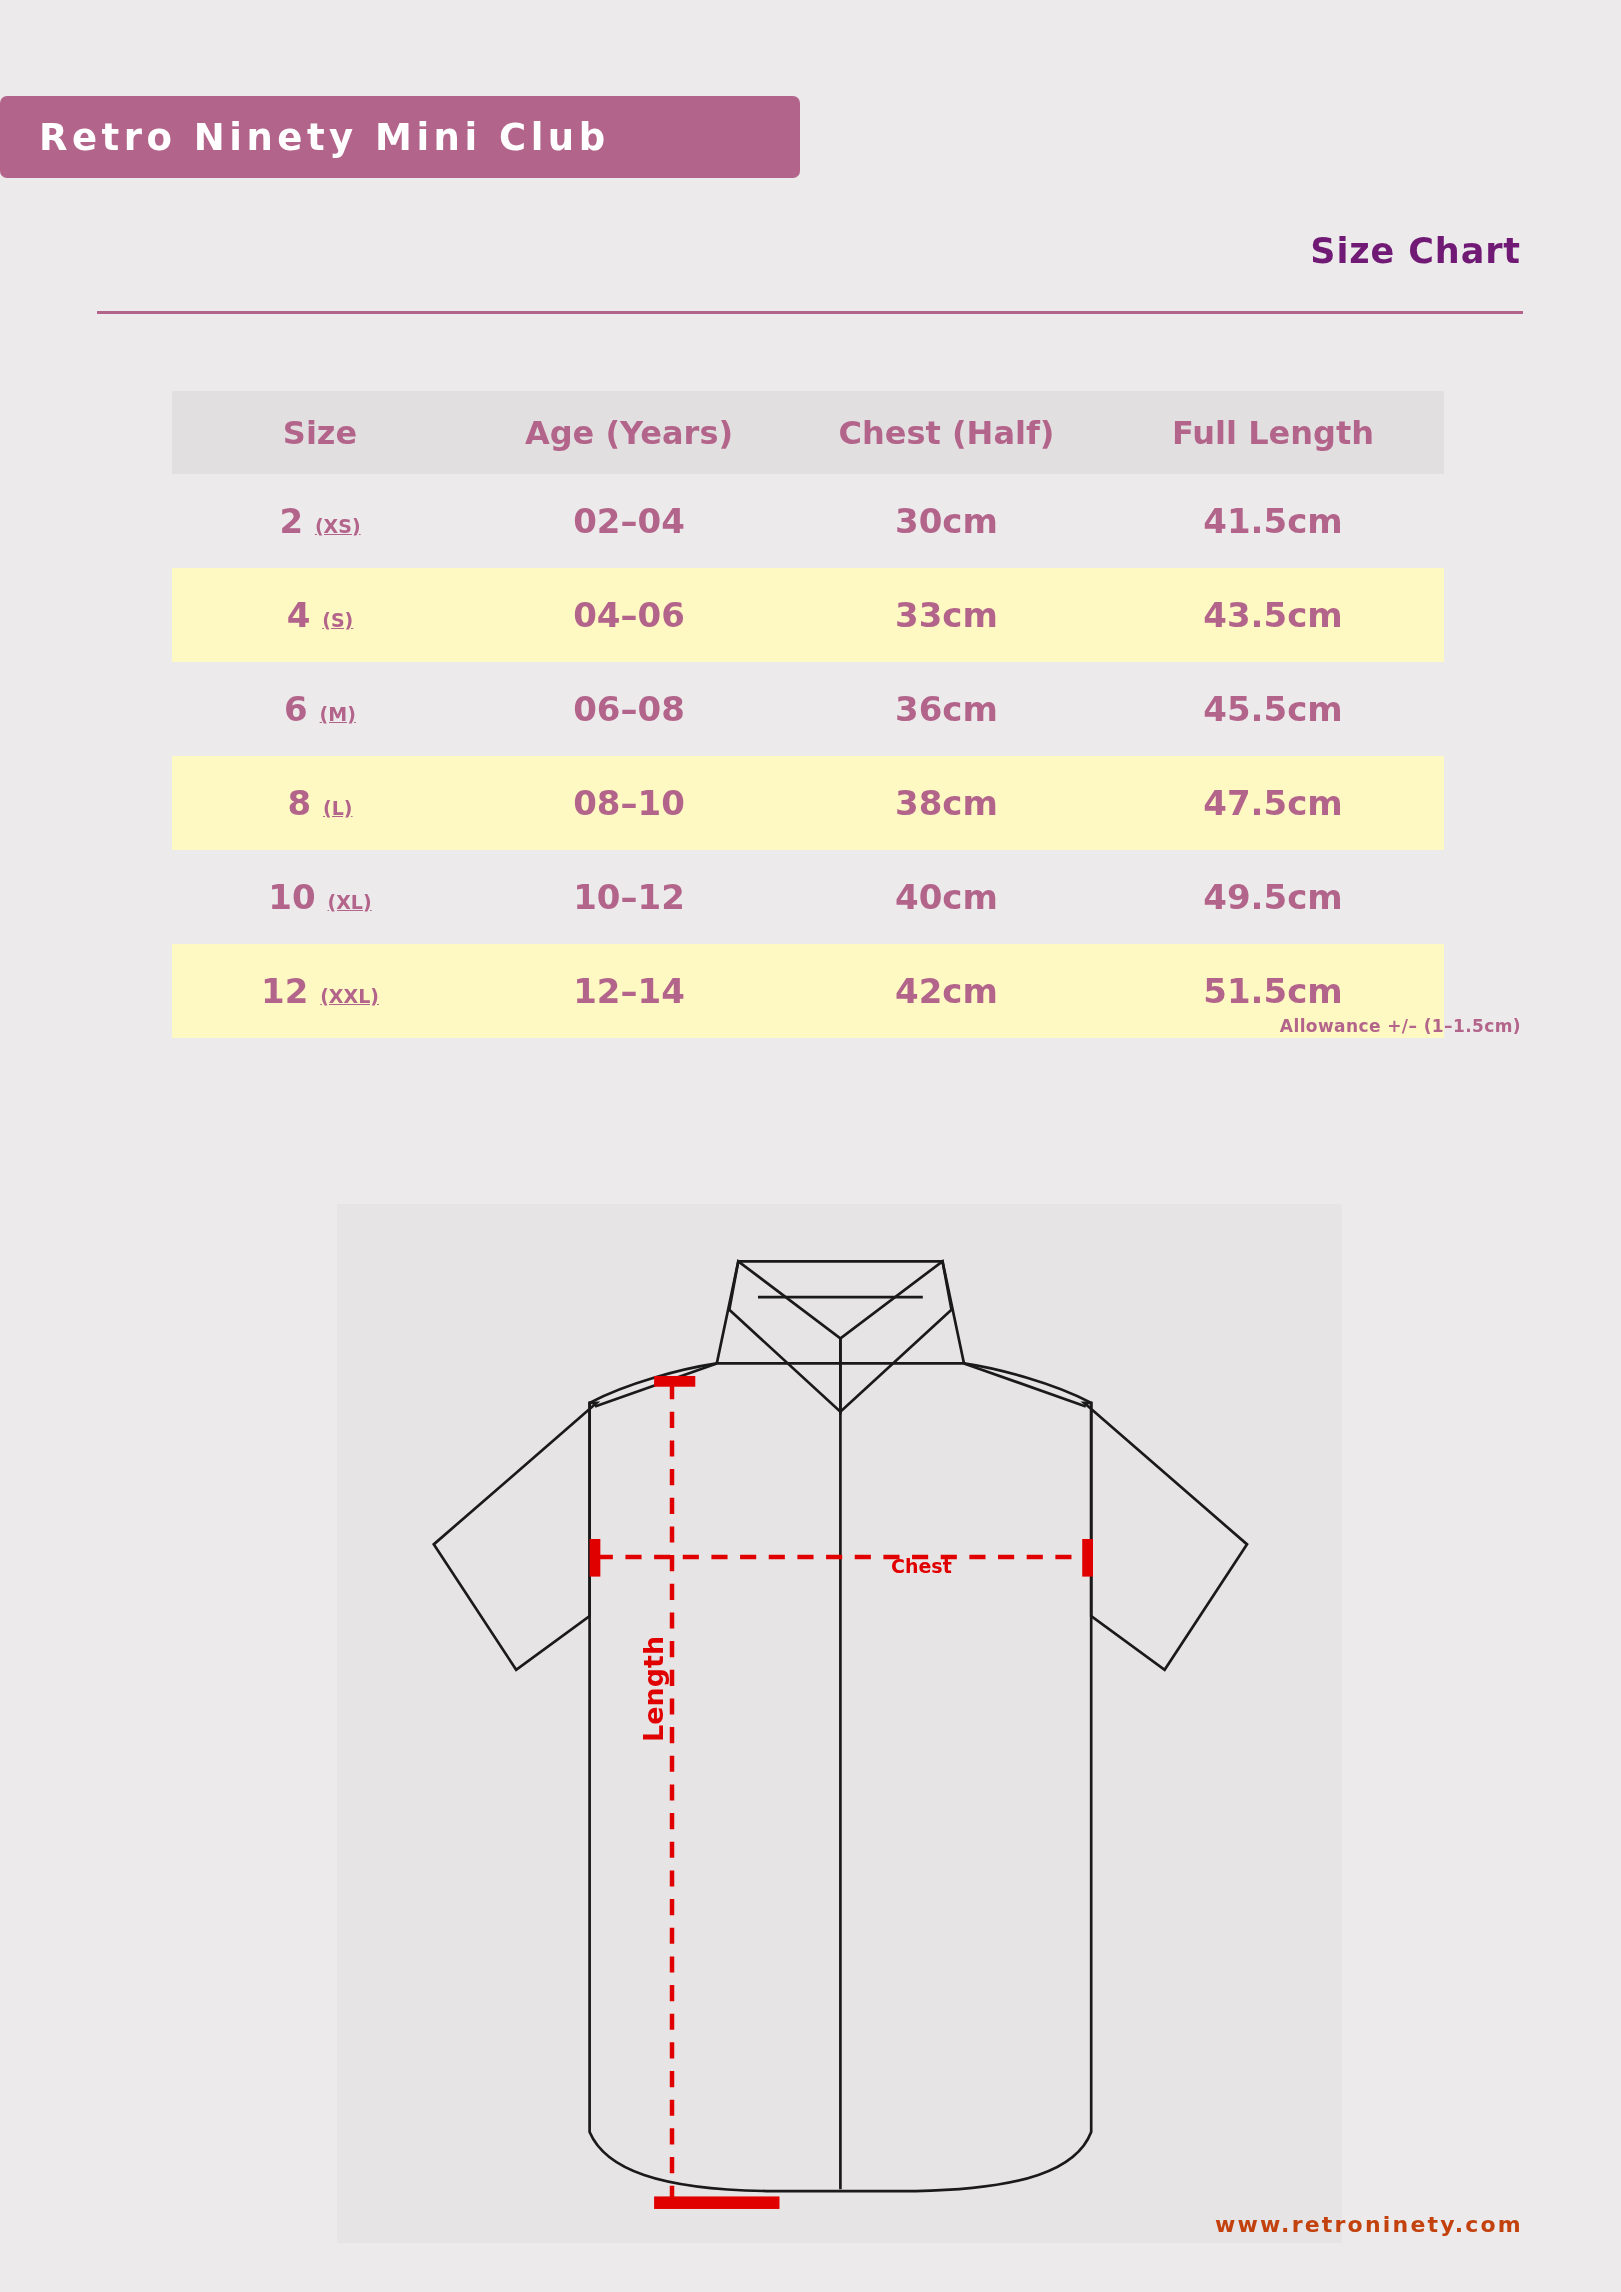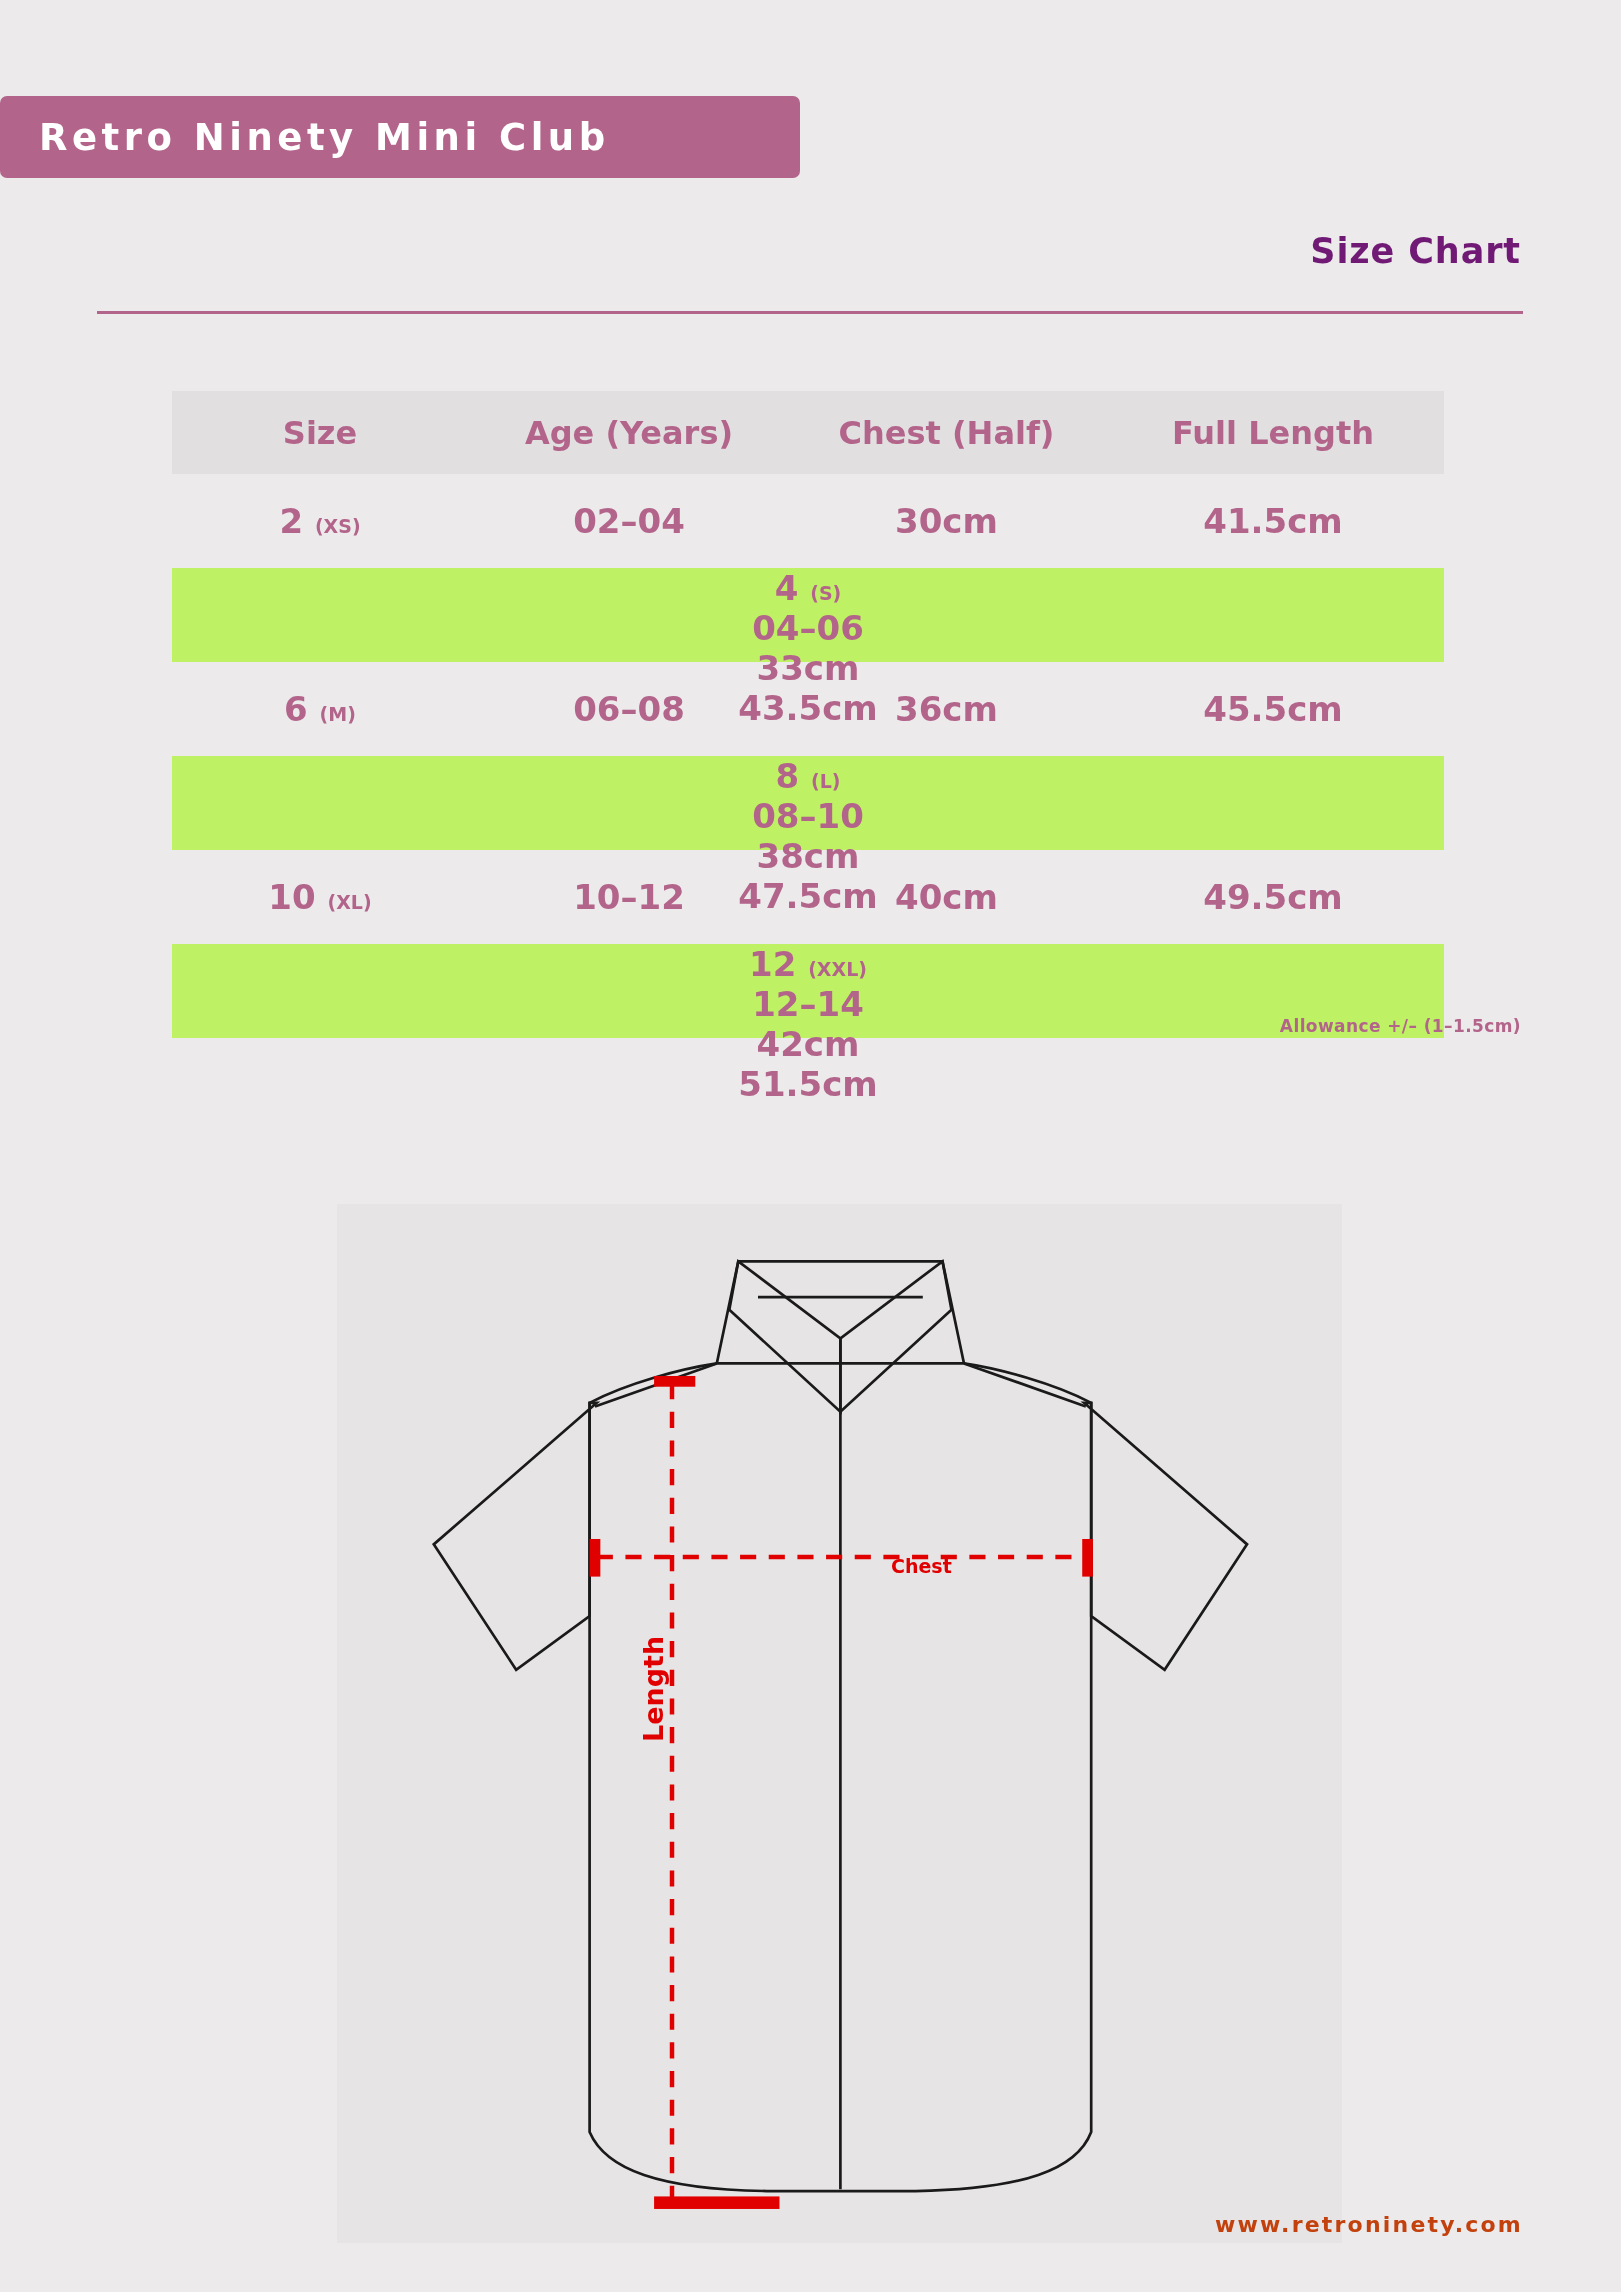--- a/index.html
+++ b/index.html
@@ -66,39 +66,38 @@
   .trow {
     display: flex;
     align-items: center;
     height: 94px;
   }
   .trow.head {
     height: 83px;
     background: #e2dfe0;
   }
   .trow.alt {
-    background: #bef264;
-    flex-direction: column;
+    background: #fef9c3;
   }
   .cell {
     color: #b3648a;
     font-weight: bold;
     text-align: center;
     font-size: 34px;
   }
   .trow.head .cell {
     font-size: 32px;
   }
   .c-size   { width: 296px; }
   .c-age    { width: 322px; }
   .c-chest  { width: 313px; }
   .c-length { width: 340px; }
 
   .size-num { font-size: 34px; }
-  .size-sub { font-size: 19px; }
+  .size-sub { font-size: 19px; text-decoration: underline; }
 
   .allowance {
     position: absolute;
     right: 101px;
     top: 1016px;
     color: #b3648a;
     font-weight: bold;
     font-size: 17px;
     letter-spacing: 0.4px;
   }

